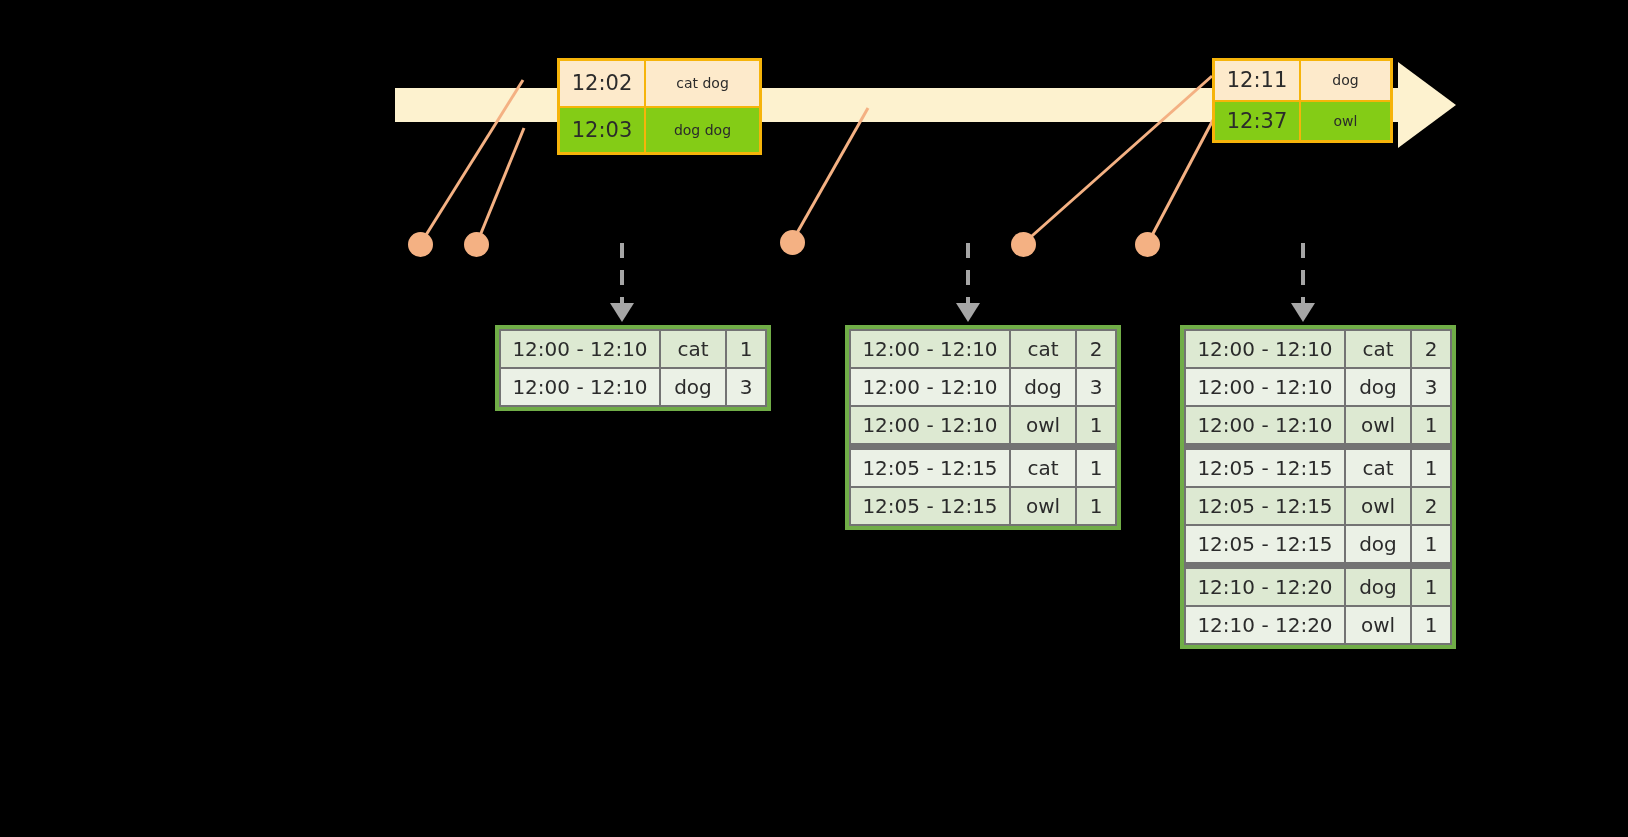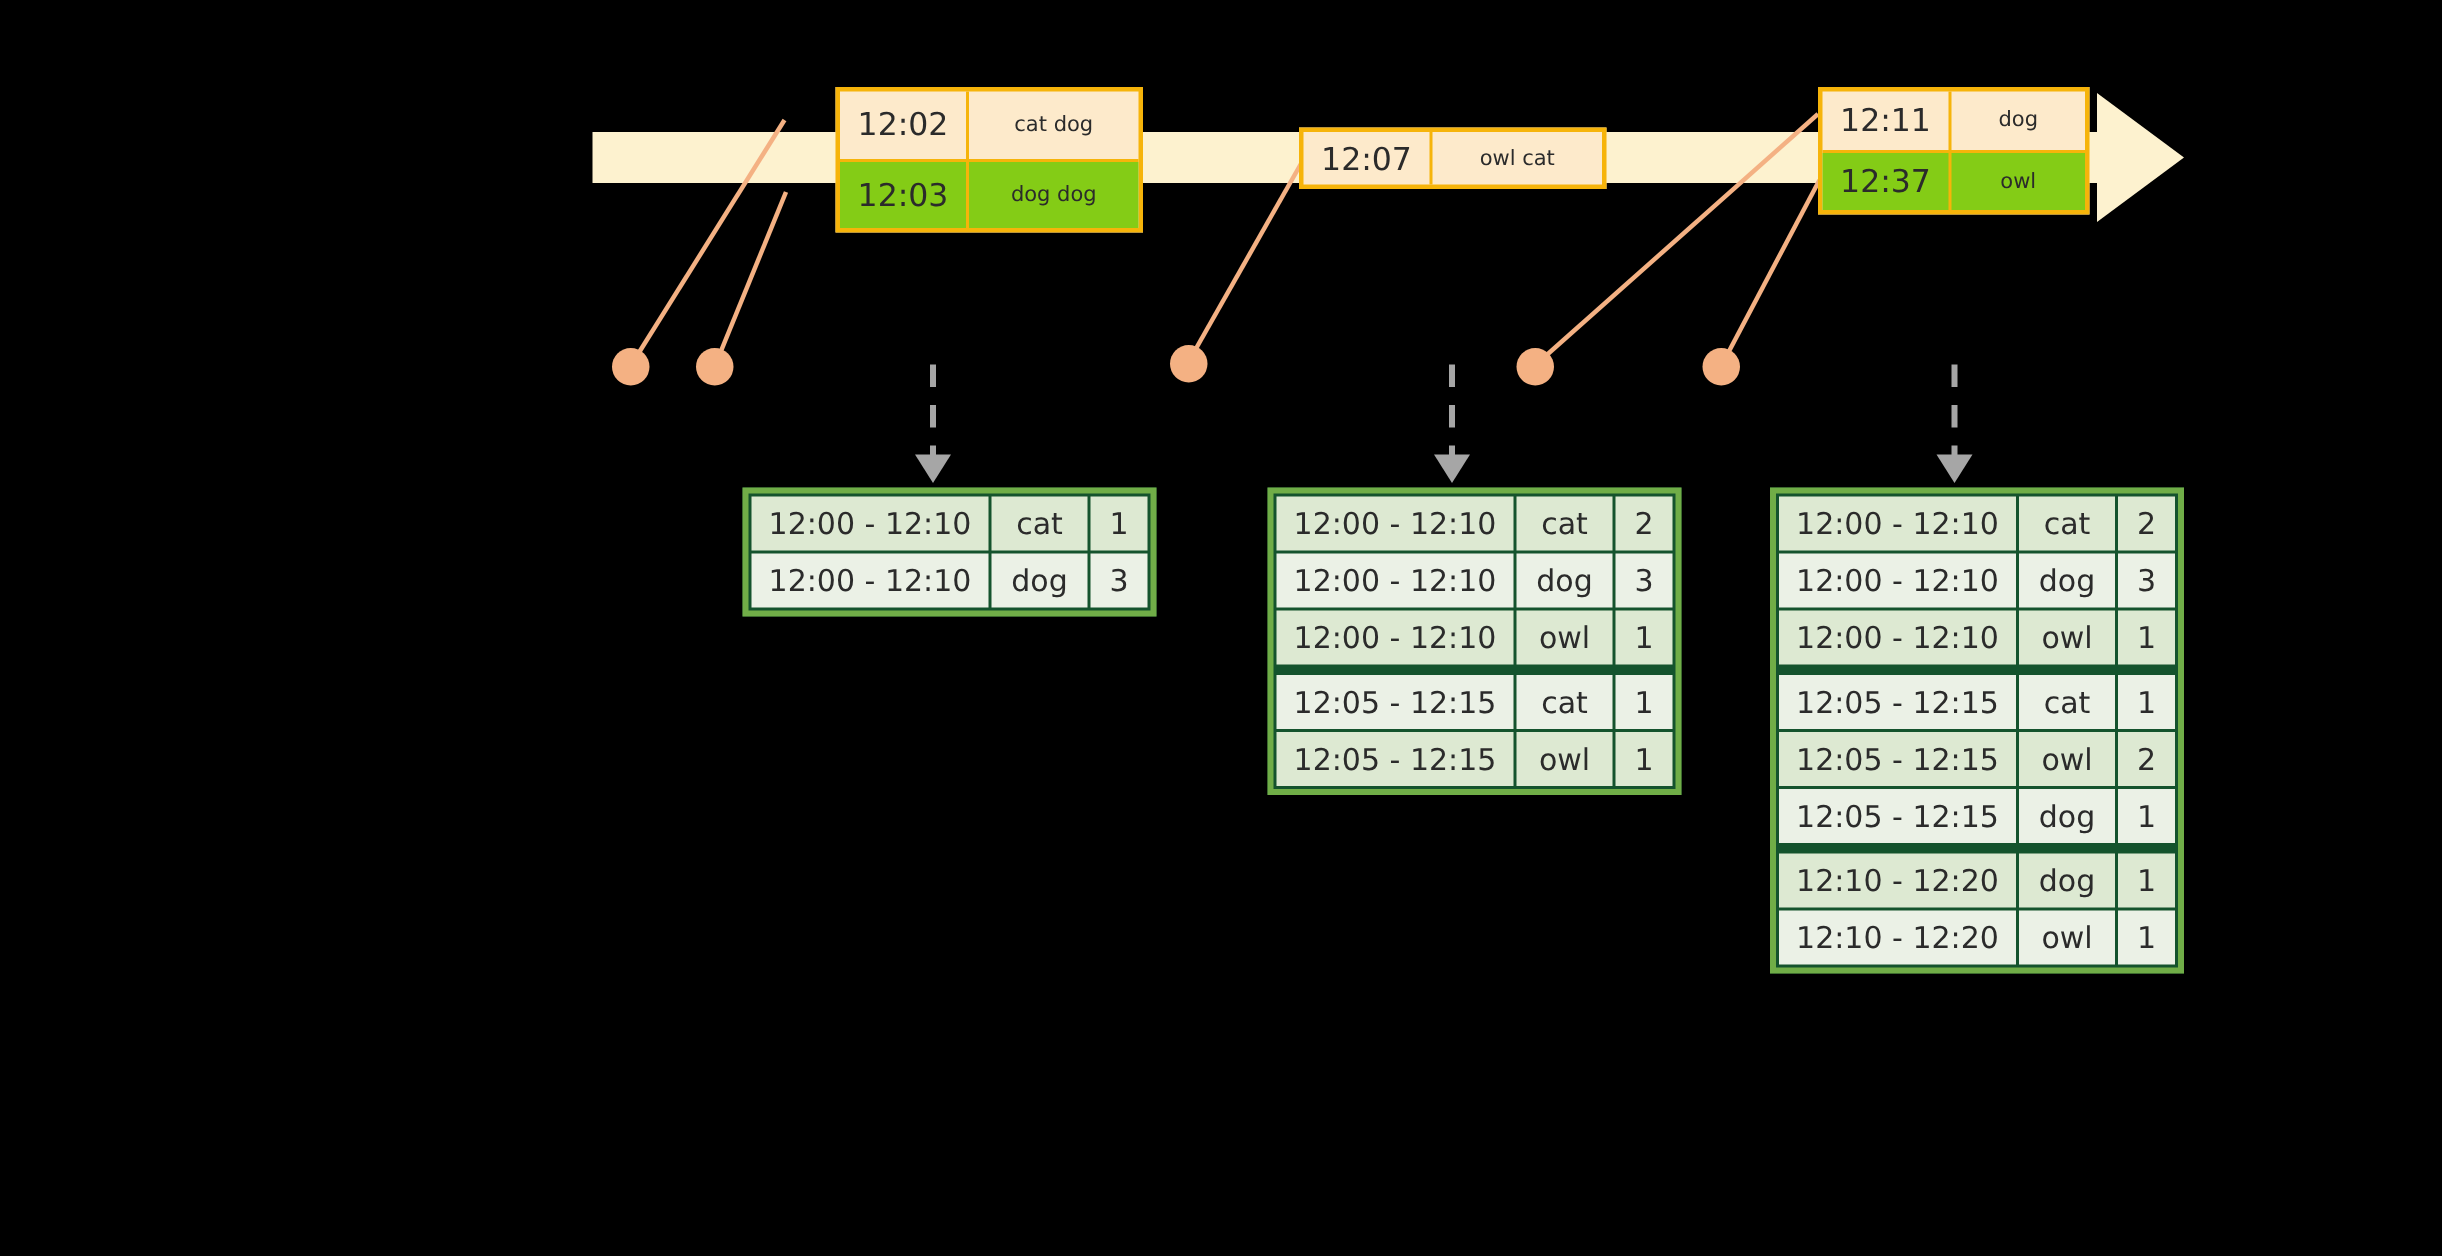--- a/index.html
+++ b/index.html
@@ -93,21 +93,21 @@
     left: 0; top: 0;
     width: 1628px; height: 837px;
     pointer-events: none;
   }
 
   
   .gtable {
     position: absolute;
     border: 4px solid #70ad47;
     box-sizing: border-box;
-    background: #14532d;
+    background: #737373;
     display: flex;
     flex-direction: column;
     gap: 2px;
     padding: 2px;
   }
   .grow {
     display: flex;
     height: 36px;
     gap: 2px;
   }
@@ -166,26 +166,20 @@
     <div class="evt-row">
       <div class="evt-time">12:02</div>
       <div class="evt-words">cat dog</div>
     </div>
     <div class="evt-row alt">
       <div class="evt-time">12:03</div>
       <div class="evt-words">dog dog</div>
     </div>
   </div>
 
-  <div class="evt" id="evt-b">
-    <div class="evt-row">
-      <div class="evt-time">12:07</div>
-      <div class="evt-words">owl cat</div>
-    </div>
-  </div>
 
   <div class="evt" id="evt-c">
     <div class="evt-row">
       <div class="evt-time">12:11</div>
       <div class="evt-words">dog</div>
     </div>
     <div class="evt-row alt">
       <div class="evt-time">12:37</div>
       <div class="evt-words">owl</div>
     </div>

